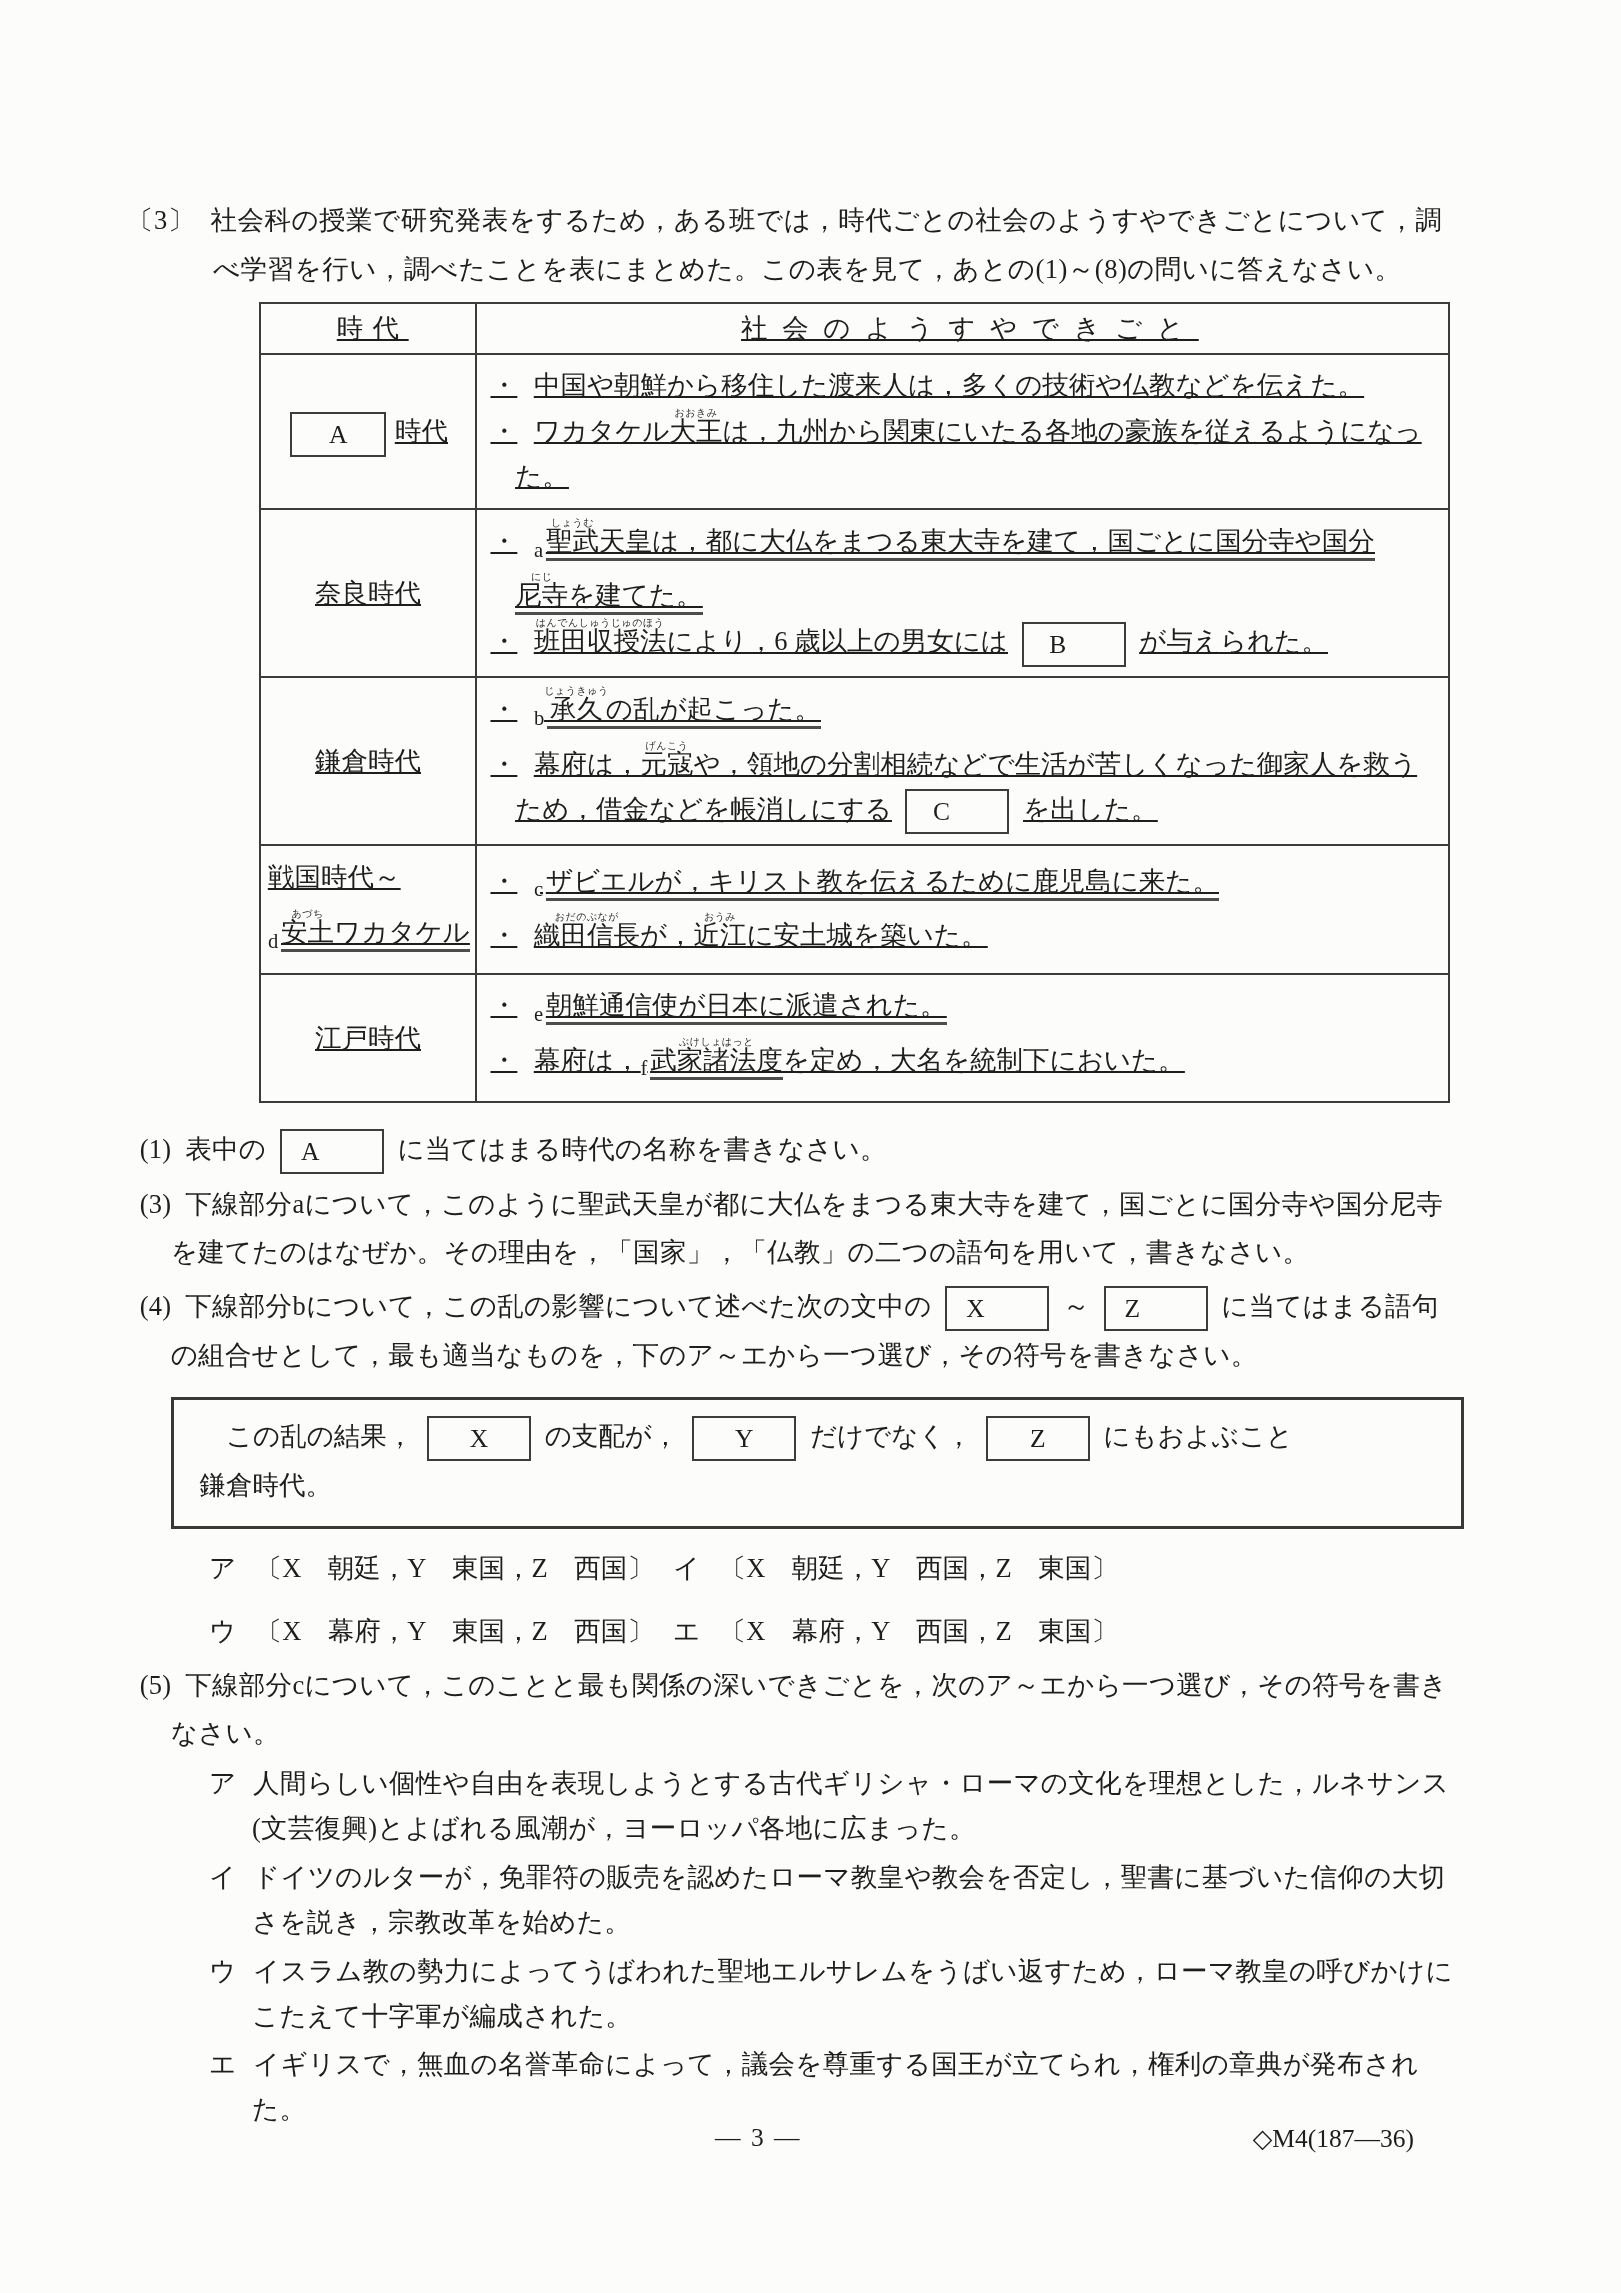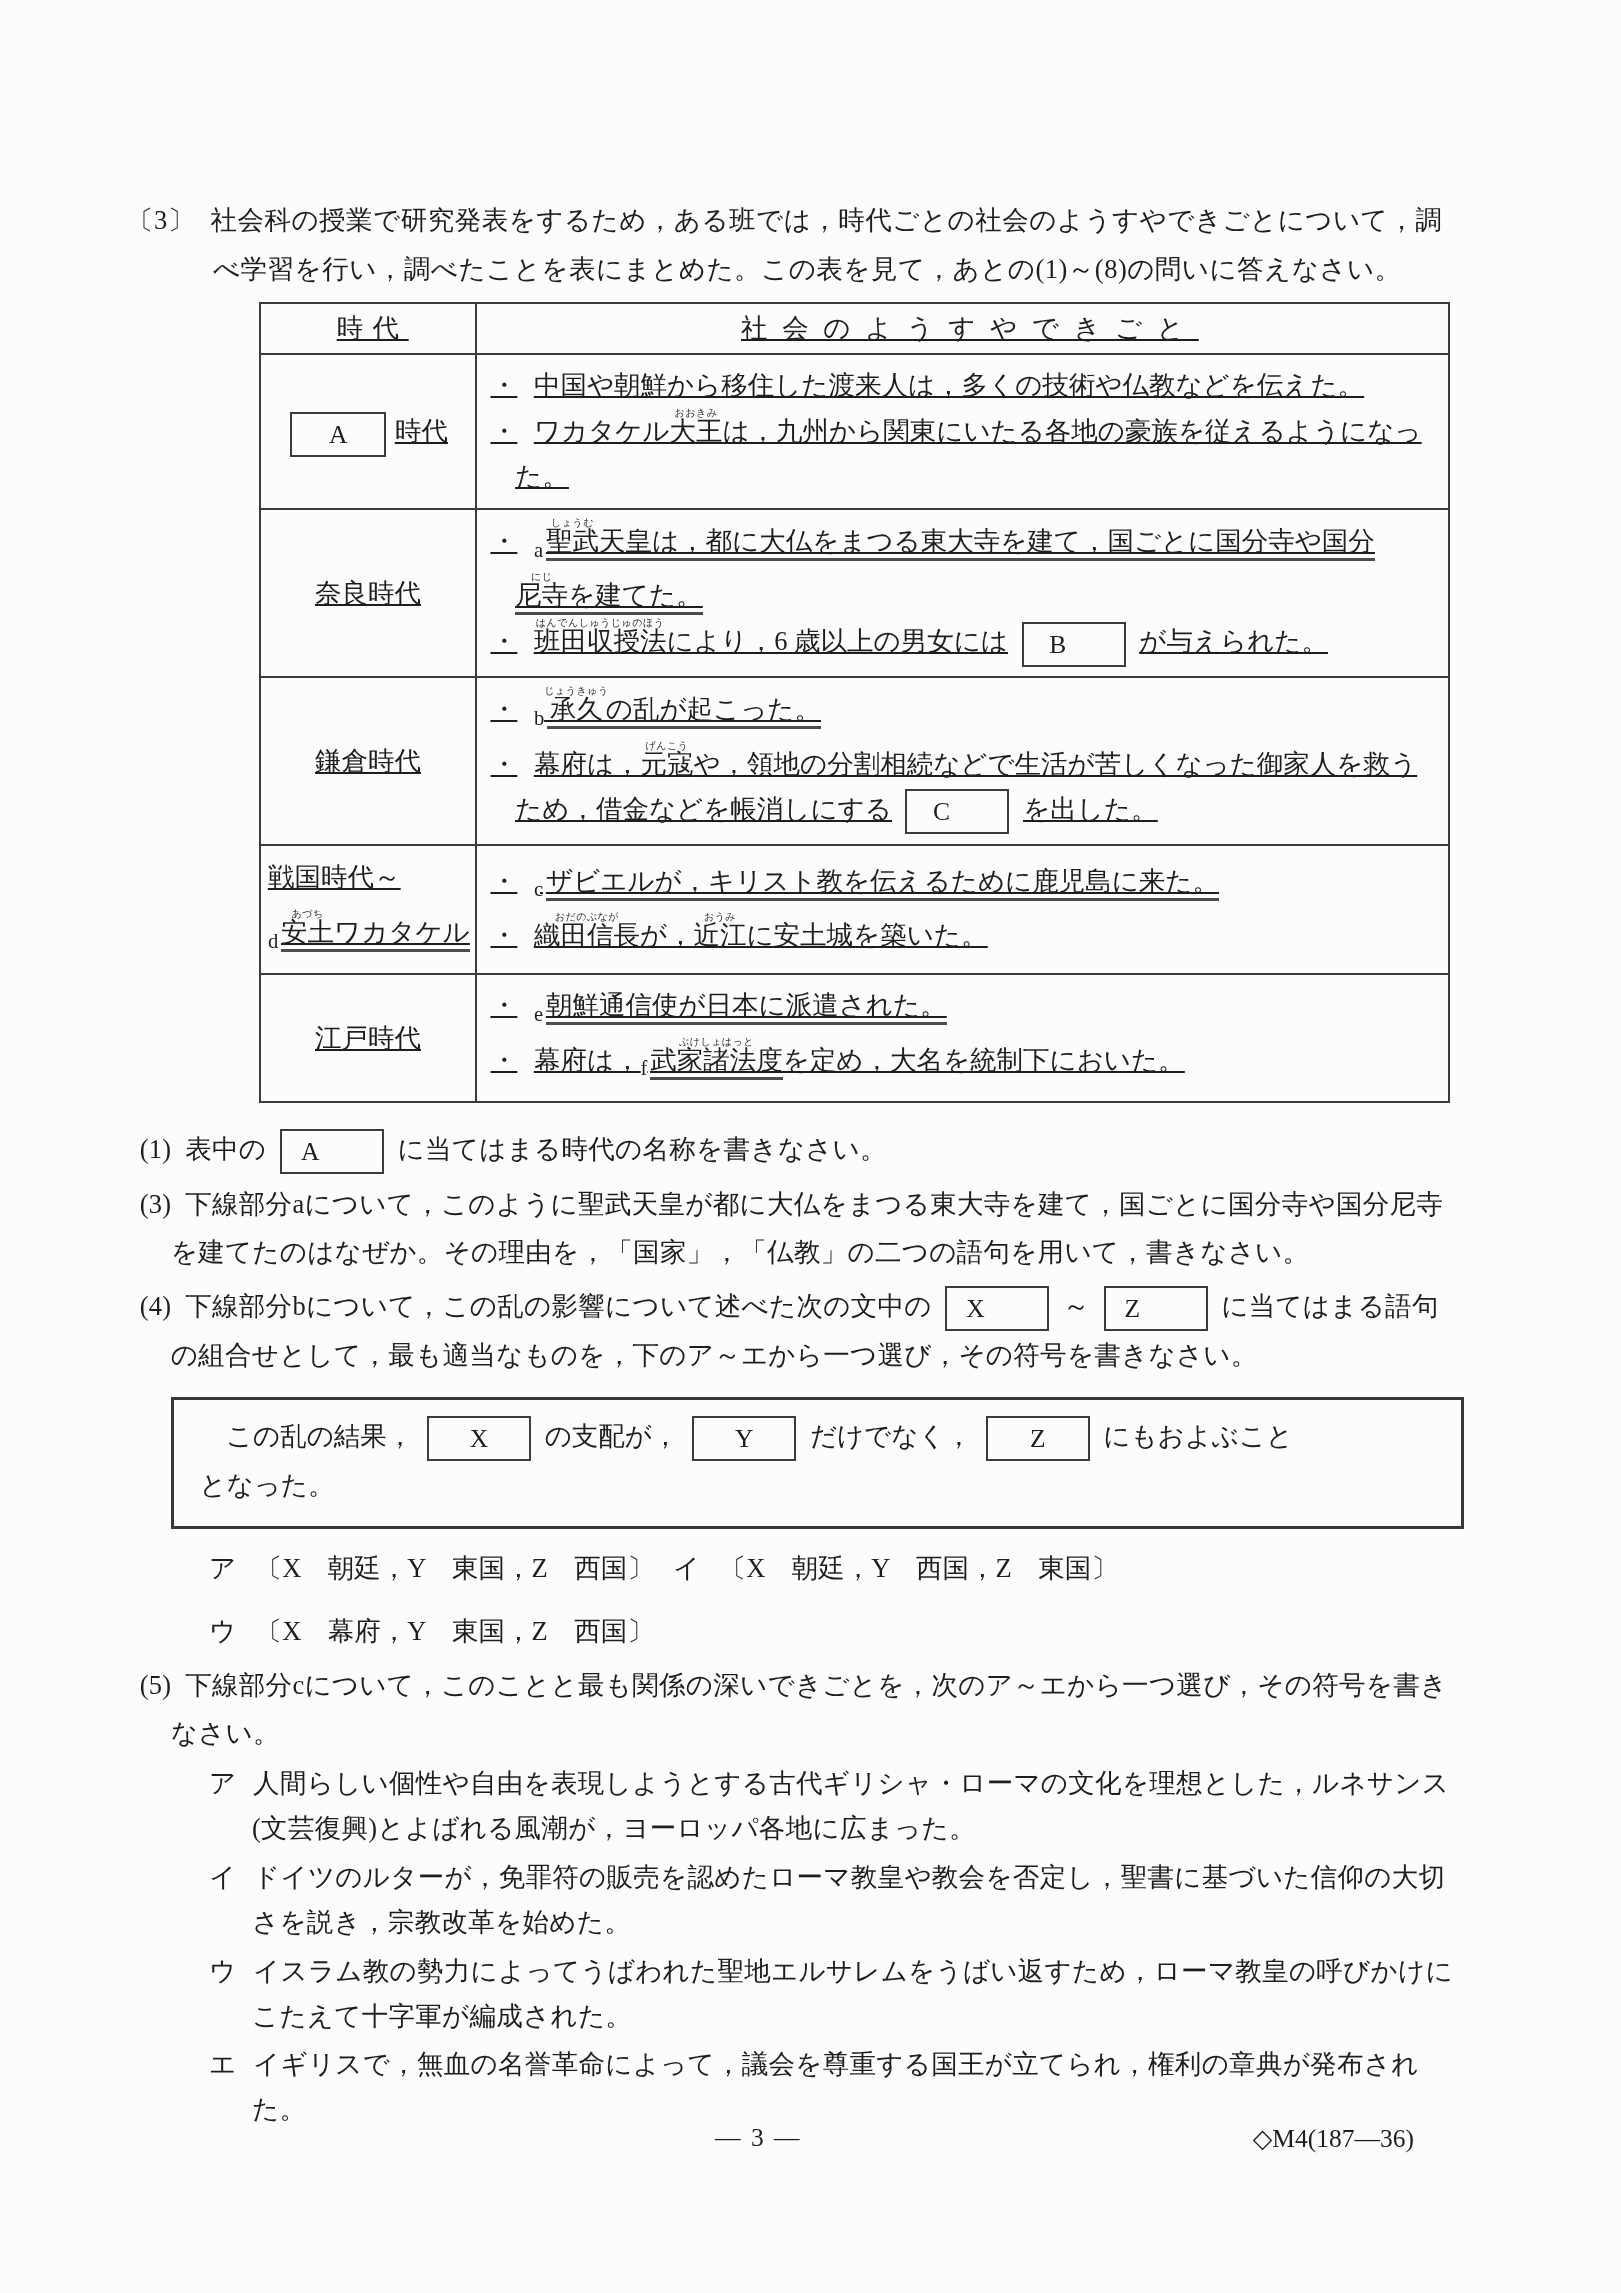--- a/index.html
+++ b/index.html
@@ -136,28 +136,29 @@
           </span><span class="tx">～</span><span class="blank-box">
             <span class="blank-letter">Z</span>
           </span><span class="tx">に当てはまる語句の組合せとして，最も適当なものを，下のア～エから一つ選び，その符号を書きなさい。</span></span></div>
 
     <div class="statement-box"><span><span class="tx">　この乱の結果，</span><span class="blank-box">
             <span class="blank-letter">X</span>
           </span><span class="tx">の支配が，</span><span class="blank-box">
             <span class="blank-letter">Y</span>
           </span><span class="tx">だけでなく，</span><span class="blank-box">
             <span class="blank-letter">Z</span>
-          </span><span class="tx">にもおよぶこと</span><br><span class="tx">となった。</span></span></div>
+          </span><span class="tx">にもおよぶこと</span><br><span class="tx">鎌倉時代。</span></span></div>
 
     <div class="choice-row">
       <div class="choice"><span class="label">ア</span><span>〔X　朝廷，Y　東国，Z　西国〕</span></div>
       <div class="choice"><span class="label">イ</span><span>〔X　朝廷，Y　西国，Z　東国〕</span></div>
     </div>
     <div class="choice-row">
       <div class="choice"><span class="label">ウ</span><span>〔X　幕府，Y　東国，Z　西国〕</span></div>
+      <div class="choice"><span class="label">エ</span><span>〔X　幕府，Y　西国，Z　東国〕</span></div>
     </div>
 
     <div class="question"><span class="qnum">(5)</span><span>下線部分cについて，このことと最も関係の深いできごとを，次のア～エから一つ選び，その符号を書きなさい。</span></div>
 
     <div class="option"><span class="label">ア</span><span>人間らしい個性や自由を表現しようとする古代ギリシャ・ローマの文化を理想とした，ルネサンス(文芸復興)とよばれる風潮が，ヨーロッパ各地に広まった。</span></div>
     <div class="option"><span class="label">イ</span><span>ドイツのルターが，免罪符の販売を認めたローマ教皇や教会を否定し，聖書に基づいた信仰の大切さを説き，宗教改革を始めた。</span></div>
     <div class="option"><span class="label">ウ</span><span>イスラム教の勢力によってうばわれた聖地エルサレムをうばい返すため，ローマ教皇の呼びかけにこたえて十字軍が編成された。</span></div>
     <div class="option"><span class="label">エ</span><span>イギリスで，無血の名誉革命によって，議会を尊重する国王が立てられ，権利の章典が発布された。</span></div>
 
   </div>

